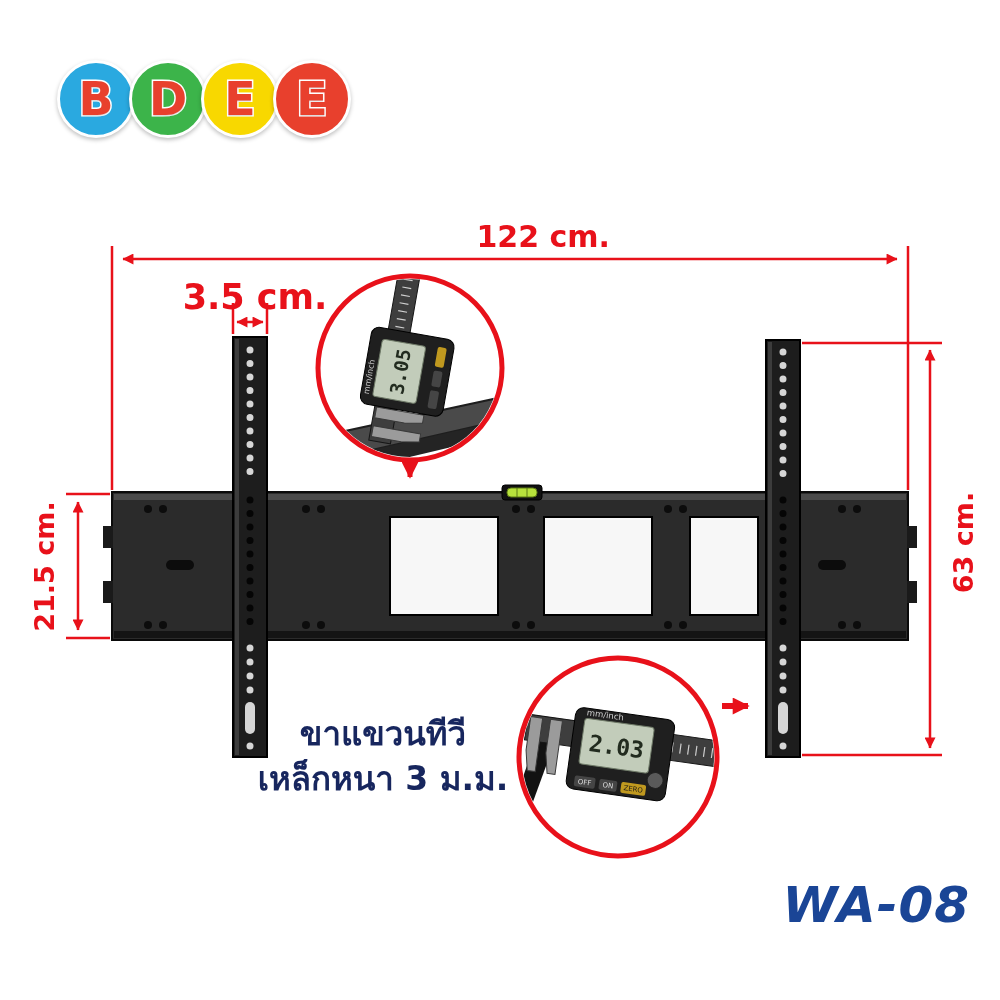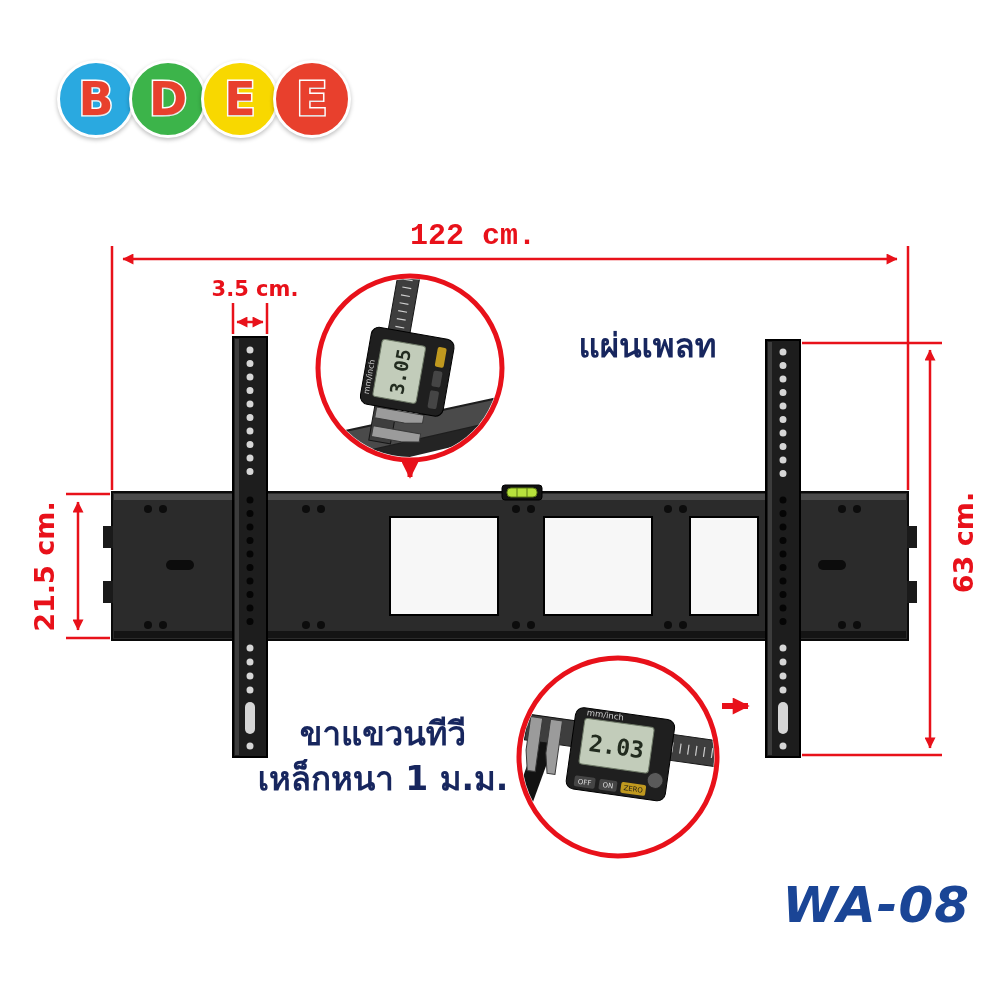--- a/index.html
+++ b/index.html
@@ -218,30 +218,29 @@
       <rect x="-15" y="24" width="18" height="11" rx="2" fill="#454545"></rect>
       <rect x="7" y="24" width="25" height="11" rx="2" fill="#c0991f"></rect>
       <text class="btn-label" x="-29.5" y="30" text-anchor="middle" dominant-baseline="central" font-size="7" fill="#ddd">OFF</text>
       <text class="btn-label" x="-6" y="30" text-anchor="middle" dominant-baseline="central" font-size="7" fill="#ddd">ON</text>
       <text class="btn-label" x="19.5" y="30" text-anchor="middle" dominant-baseline="central" font-size="7" fill="#262014">ZERO</text>
       <circle cx="40" cy="18" r="8" fill="#5a5a5a" stroke="#222"></circle>
     </g>
   </g>
 </svg>
 
-<div class="dim-label" style="left:410px;top:219px;width:200px;text-align:left;font-size:30px;font-family:Liberation Mono, monospace;">122 cm.</div>
-
-<div class="dim-label" style="left:180px;top:277px;width:150px;text-align:center;font-size:21px;">3.5 cm.</div>
+<div class="dim-label" style="left:410px;top:219px;width:200px;text-align:right;font-size:30px;">122 cm.</div>
+
+<div class="dim-label" style="left:180px;top:277px;width:150px;text-align:center;font-size:35px;">3.5 cm.</div>
 
 <div class="dim-label rot" style="left:-31px;top:551px;width:150px;font-size:27px;">21.5 cm.</div>
 
 <div class="dim-label rot" style="left:898px;top:527px;width:130px;font-size:27px;">63 cm.</div>
 
 <div class="callout-text" style="left:505px;top:324px;width:285px;">
-  <div>แผ่นเพลท</div>
 </div>
 
 <div class="callout-text" style="left:248px;top:712px;width:270px;">
   <div>ขาแขวนทีวี</div>
-  <div>เหล็กหนา 1 ม.ม.</div>
+  <div>เหล็กหนา 3 ม.ม.</div>
 </div>
 
 <div class="model">WA-08</div>
 
 </body></html>

